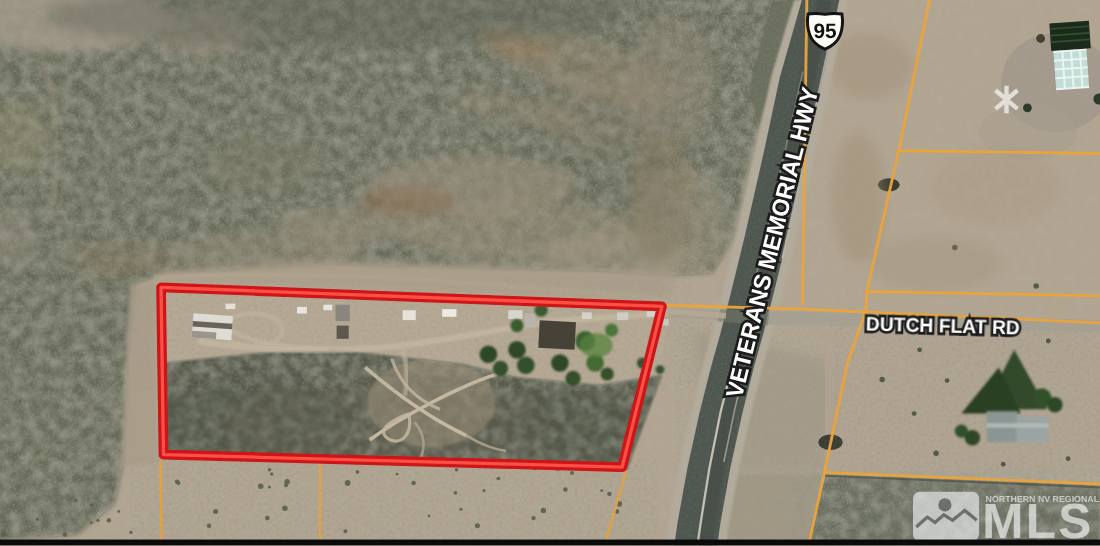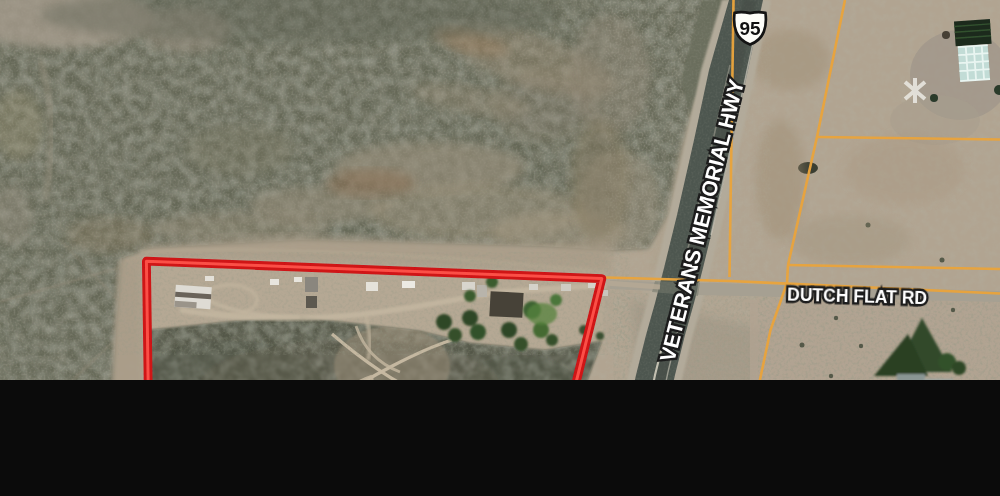--- a/index.html
+++ b/index.html
@@ -1,16 +1,16 @@
 <!DOCTYPE html>
 <html><head>
 <meta charset="utf-8">
 <style>
   html,body{margin:0;padding:0;background:#0b0b0b;}
-  #wrap{position:relative;width:1000px;height:380px;overflow:hidden;}
+  #wrap{position:relative;width:1000px;height:496px;overflow:hidden;}
   svg{display:block;filter:blur(0.6px);}
 </style>
 </head>
 <body>
 <div id="wrap">
 <svg width="1000" height="496" viewBox="0 0 1000 496" xmlns="http://www.w3.org/2000/svg" font-family="Liberation Sans, sans-serif">
 <defs>
   <filter id="tL" x="-5%" y="-5%" width="110%" height="110%">
     <feTurbulence type="fractalNoise" baseFrequency="0.09" numOctaves="3" seed="7"></feTurbulence>
     <feColorMatrix type="matrix" values="0 0 0 0 0.58  0 0 0 0 0.56  0 0 0 0 0.48  2.2 0 0 0 -0.88"></feColorMatrix>

